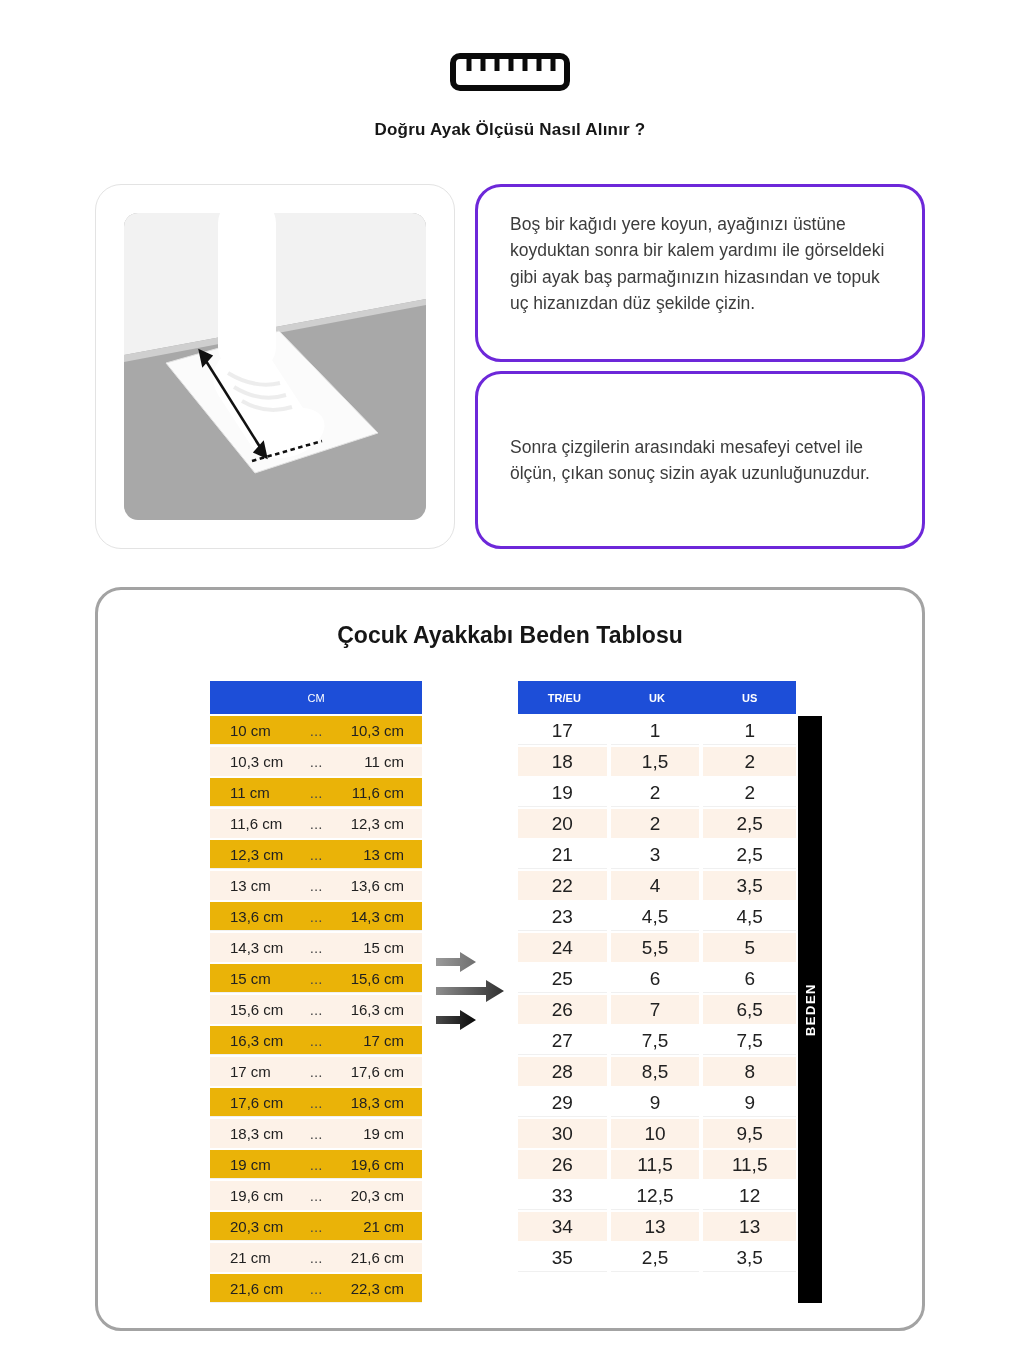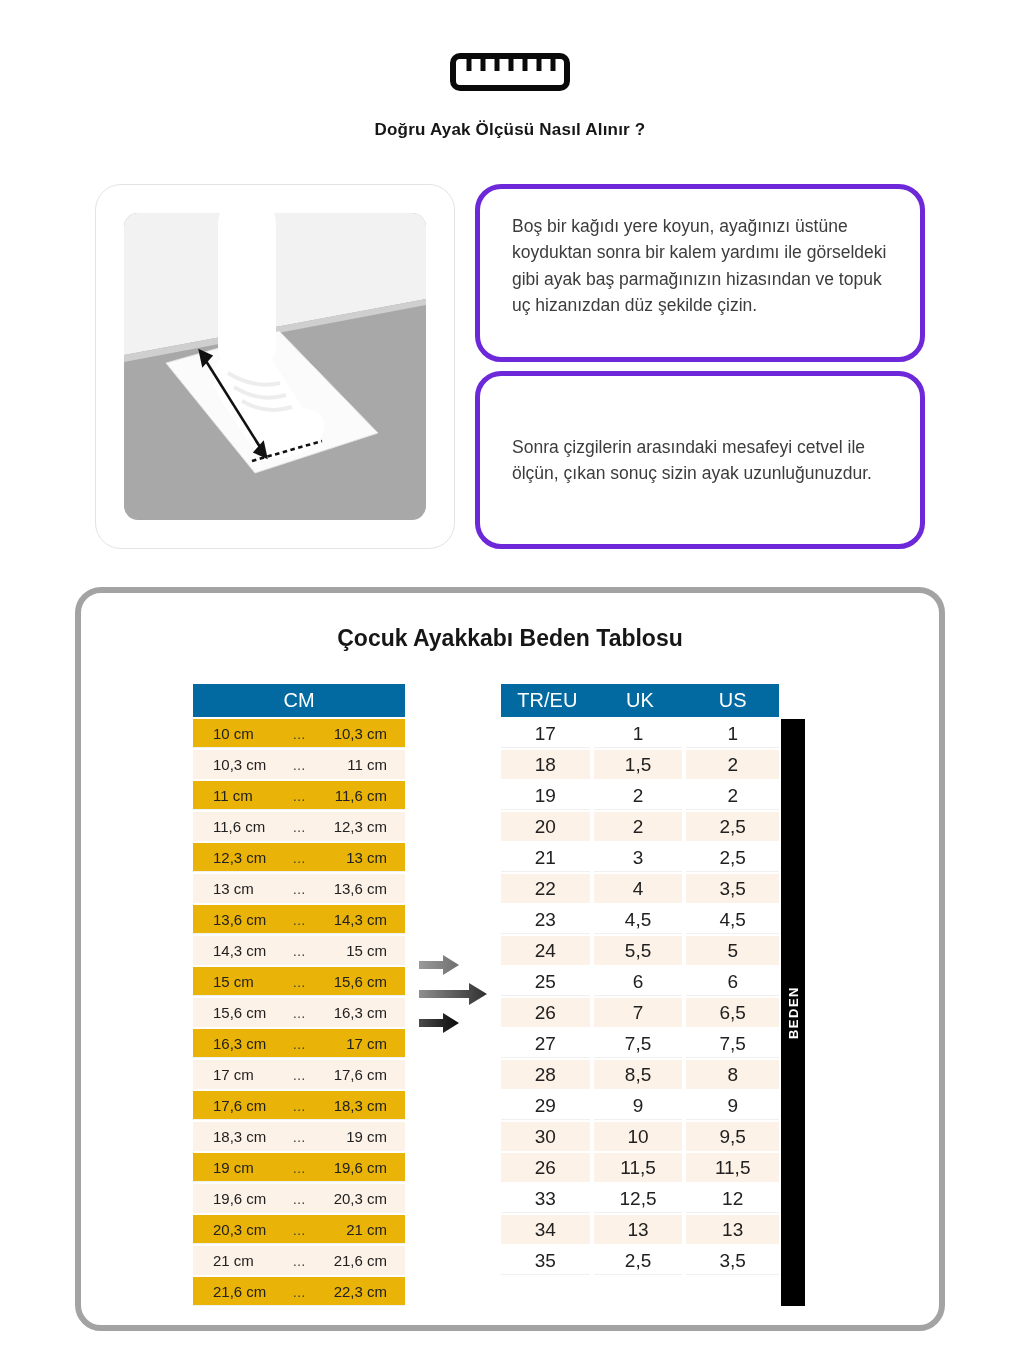--- a/index.html
+++ b/index.html
@@ -14,53 +14,53 @@
     margin:24px 0 0; color:#161616;
   }
   .top-section { display:flex; gap:20px; margin:44px 95px 0; }
   .photo-card {
     width:360px; height:365px; box-sizing:border-box; flex:none;
     border:1px solid #e3e3e3; border-radius:26px; padding:28px;
   }
   .photo-frame { width:100%; height:100%; border-radius:14px; overflow:hidden; }
   .text-col { flex:1; display:flex; flex-direction:column; gap:9px; }
   .text-card {
-    box-sizing:border-box; height:178px; border:5px solid #6d28d9;
+    box-sizing:border-box; height:178px; border:3px solid #6d28d9;
     border-radius:26px; padding:24px 32px; font-size:17.5px; line-height:1.5;
     color:#3c3c3c;
   }
   .text-card.centered { display:flex; align-items:center; }
 
   .chart-card {
-    margin:38px 75px 0; box-sizing:border-box; height:744px;
-    border:6px solid #a3a3a3; border-radius:26px; padding-top:32px;
+    margin:38px 95px 0; box-sizing:border-box; height:744px;
+    border:3px solid #a3a3a3; border-radius:26px; padding-top:32px;
   }
   .chart-title { text-align:center; font-size:23px; font-weight:bold; margin:0; color:#161616; }
 
   .tables { display:flex; margin:32px 0 0 112px; }
   .table-header {
-    background:#0369a1; color:#fff; height:33px; display:flex;
-    align-items:center; justify-content:center; font-size:20px; margin-bottom:2px;
+    background:#1d4ed8; color:#fff; height:33px; display:flex;
+    align-items:center; justify-content:center; font-size:11px; margin-bottom:2px;
   }
   
   .cm-table { width:212px; flex:none; }
   .cm-row { height:29px; margin-bottom:2px; display:flex; align-items:center; font-size:15px; color:#212121; }
   .cm-row.white { background:#eab308; box-shadow:inset 0 -1px 0 #f0f0f0; }
   .cm-row.alt   { background:var(--row-alt,#fdf2e8); }
   .cm-from { width:86px; padding-left:20px; box-sizing:content-box; }
   .cm-dots { flex:1; text-align:center; color:#4a4a4a; }
   .cm-to   { width:88px; text-align:right; padding-right:18px; }
 
   
   .arrows-col { width:96px; flex:none; display:flex; align-items:center; justify-content:center; align-self:center; }
 
   
   .size-table { width:278px; flex:none; }
   .size-header { display:flex; }
-  .size-header .hcell { flex:1; text-align:center; }
+  .size-header .hcell { flex:1; text-align:center;font-weight:bold; }
   .size-row { display:flex; height:29px; margin-bottom:2px; }
   .size-cell {
     width:90px; margin-right:4px; display:flex; align-items:center; justify-content:center;
     font-size:19px; color:#212121;
   }
   .size-cell:last-child { margin-right:0; width:94px; }
   .size-row.white .size-cell { background:#fff; box-shadow:inset 0 -1px 0 #f0f0f0; }
   .size-row.alt .size-cell { background:var(--row-alt,#fdf2e8); }
 
   .beden-bar {

